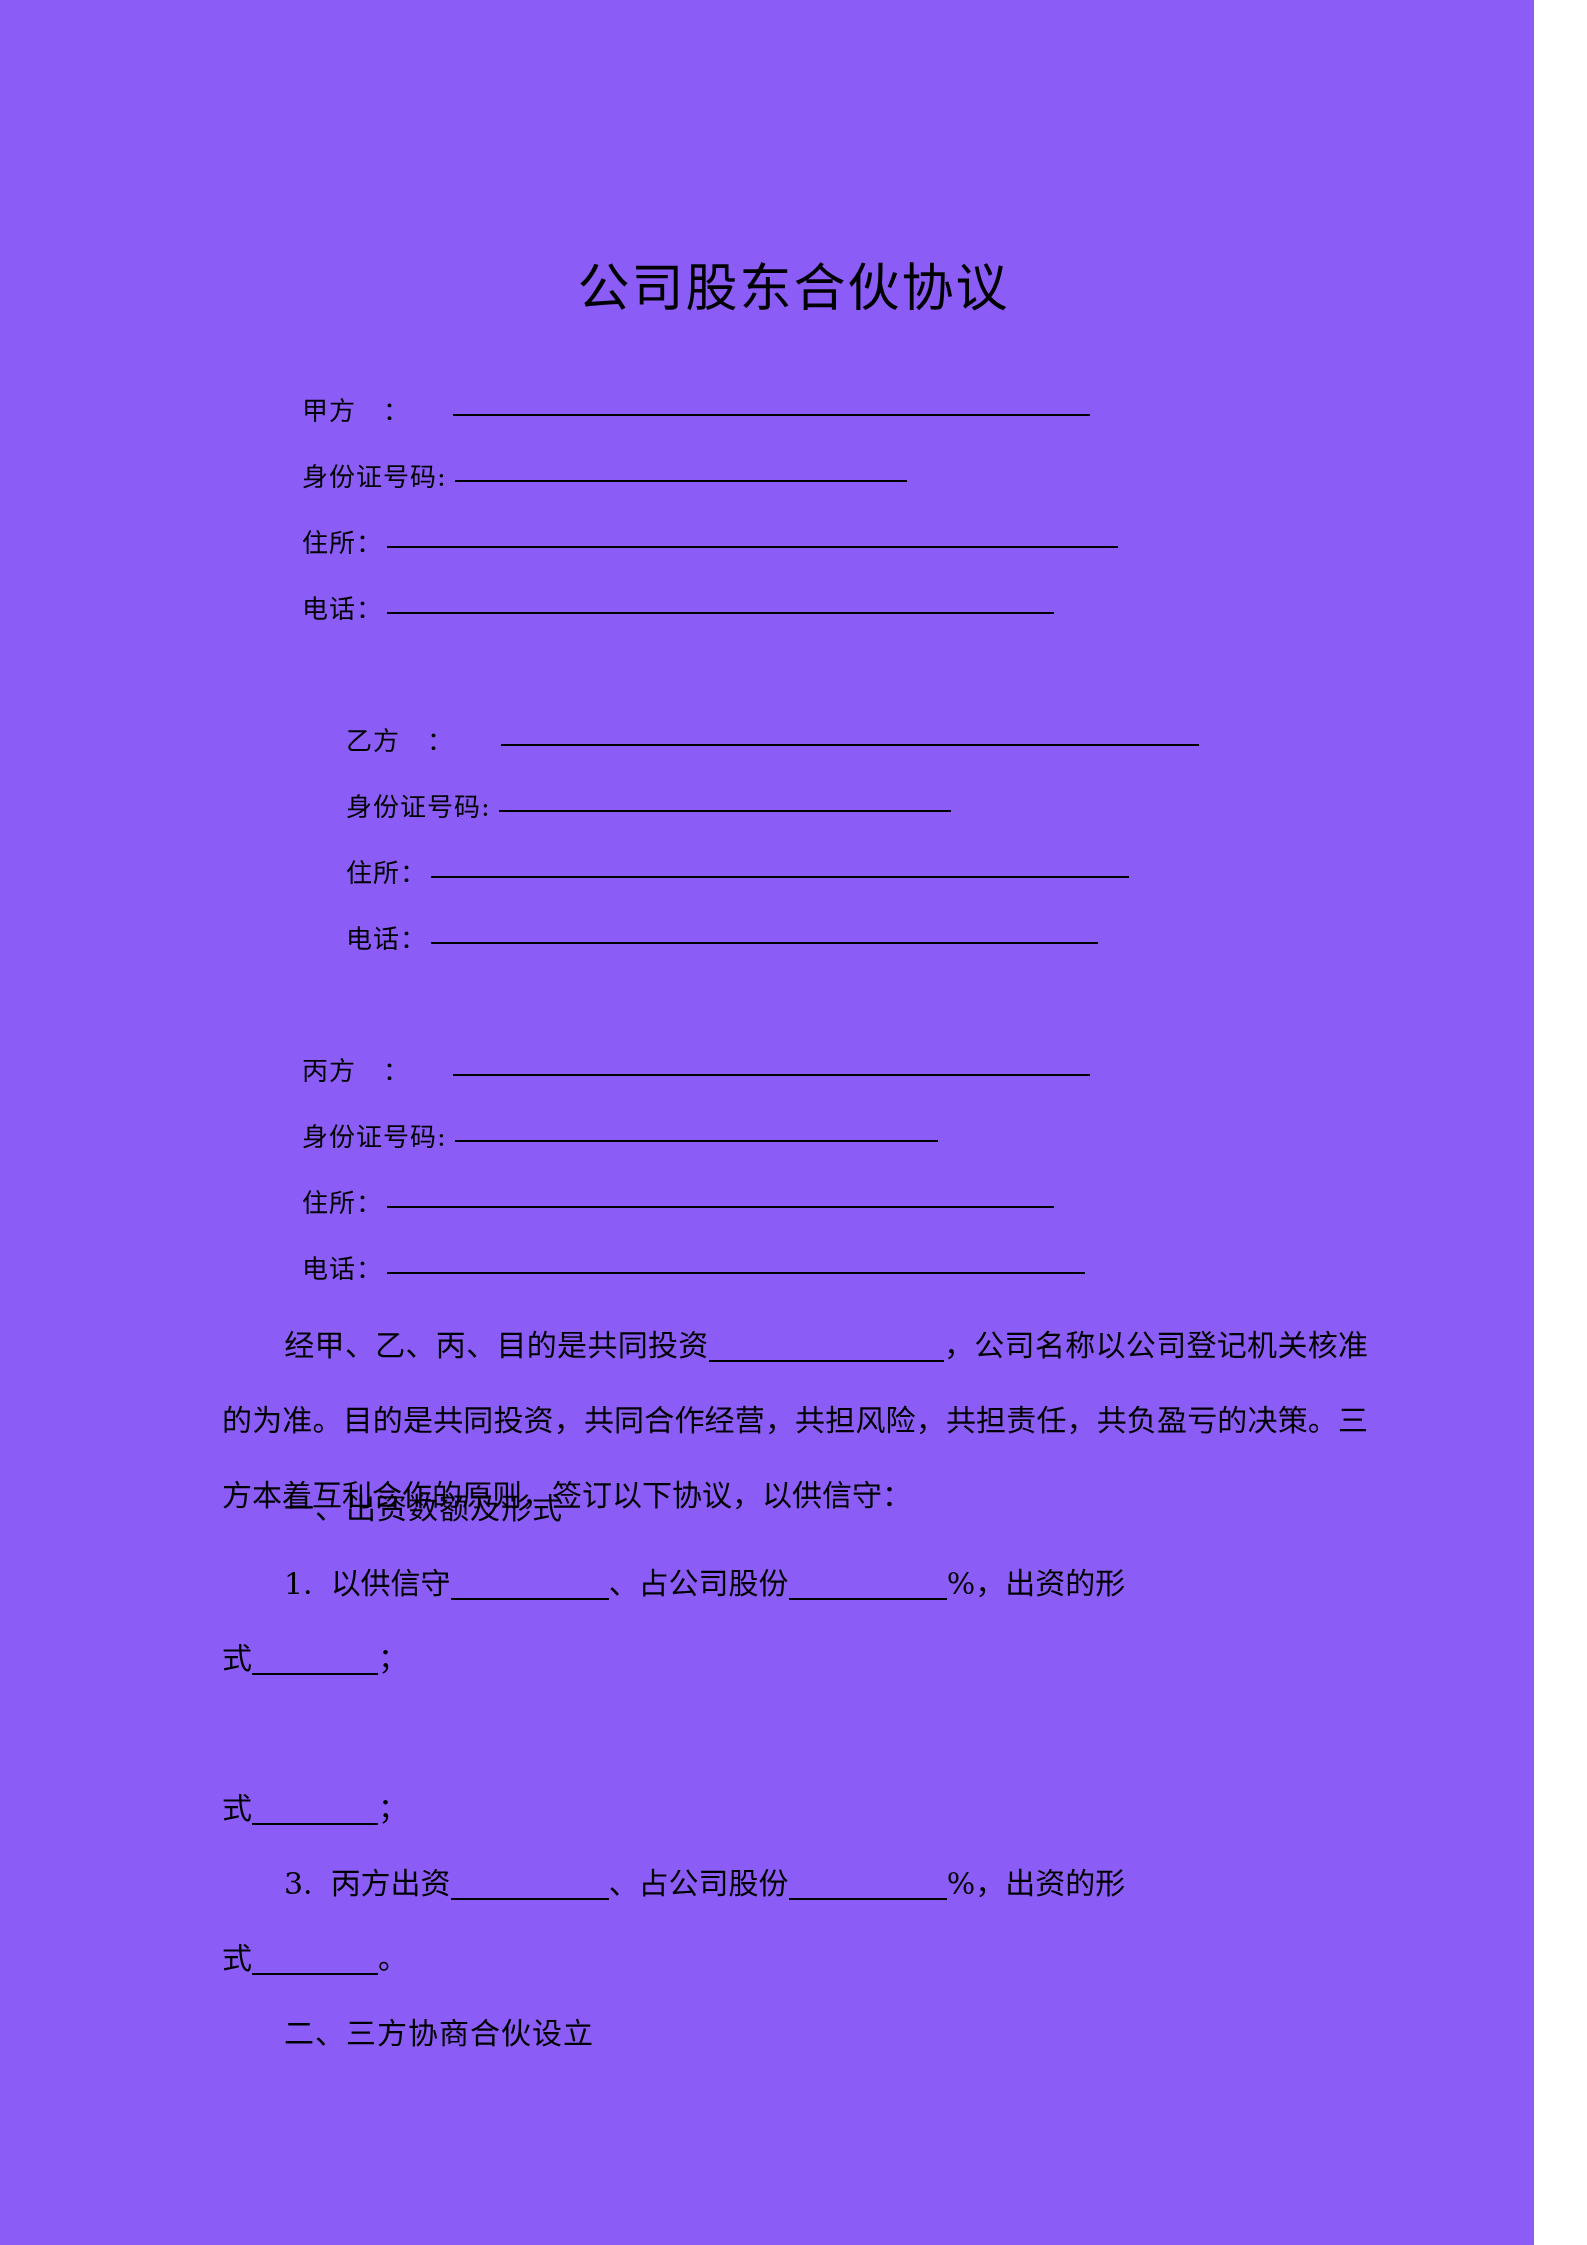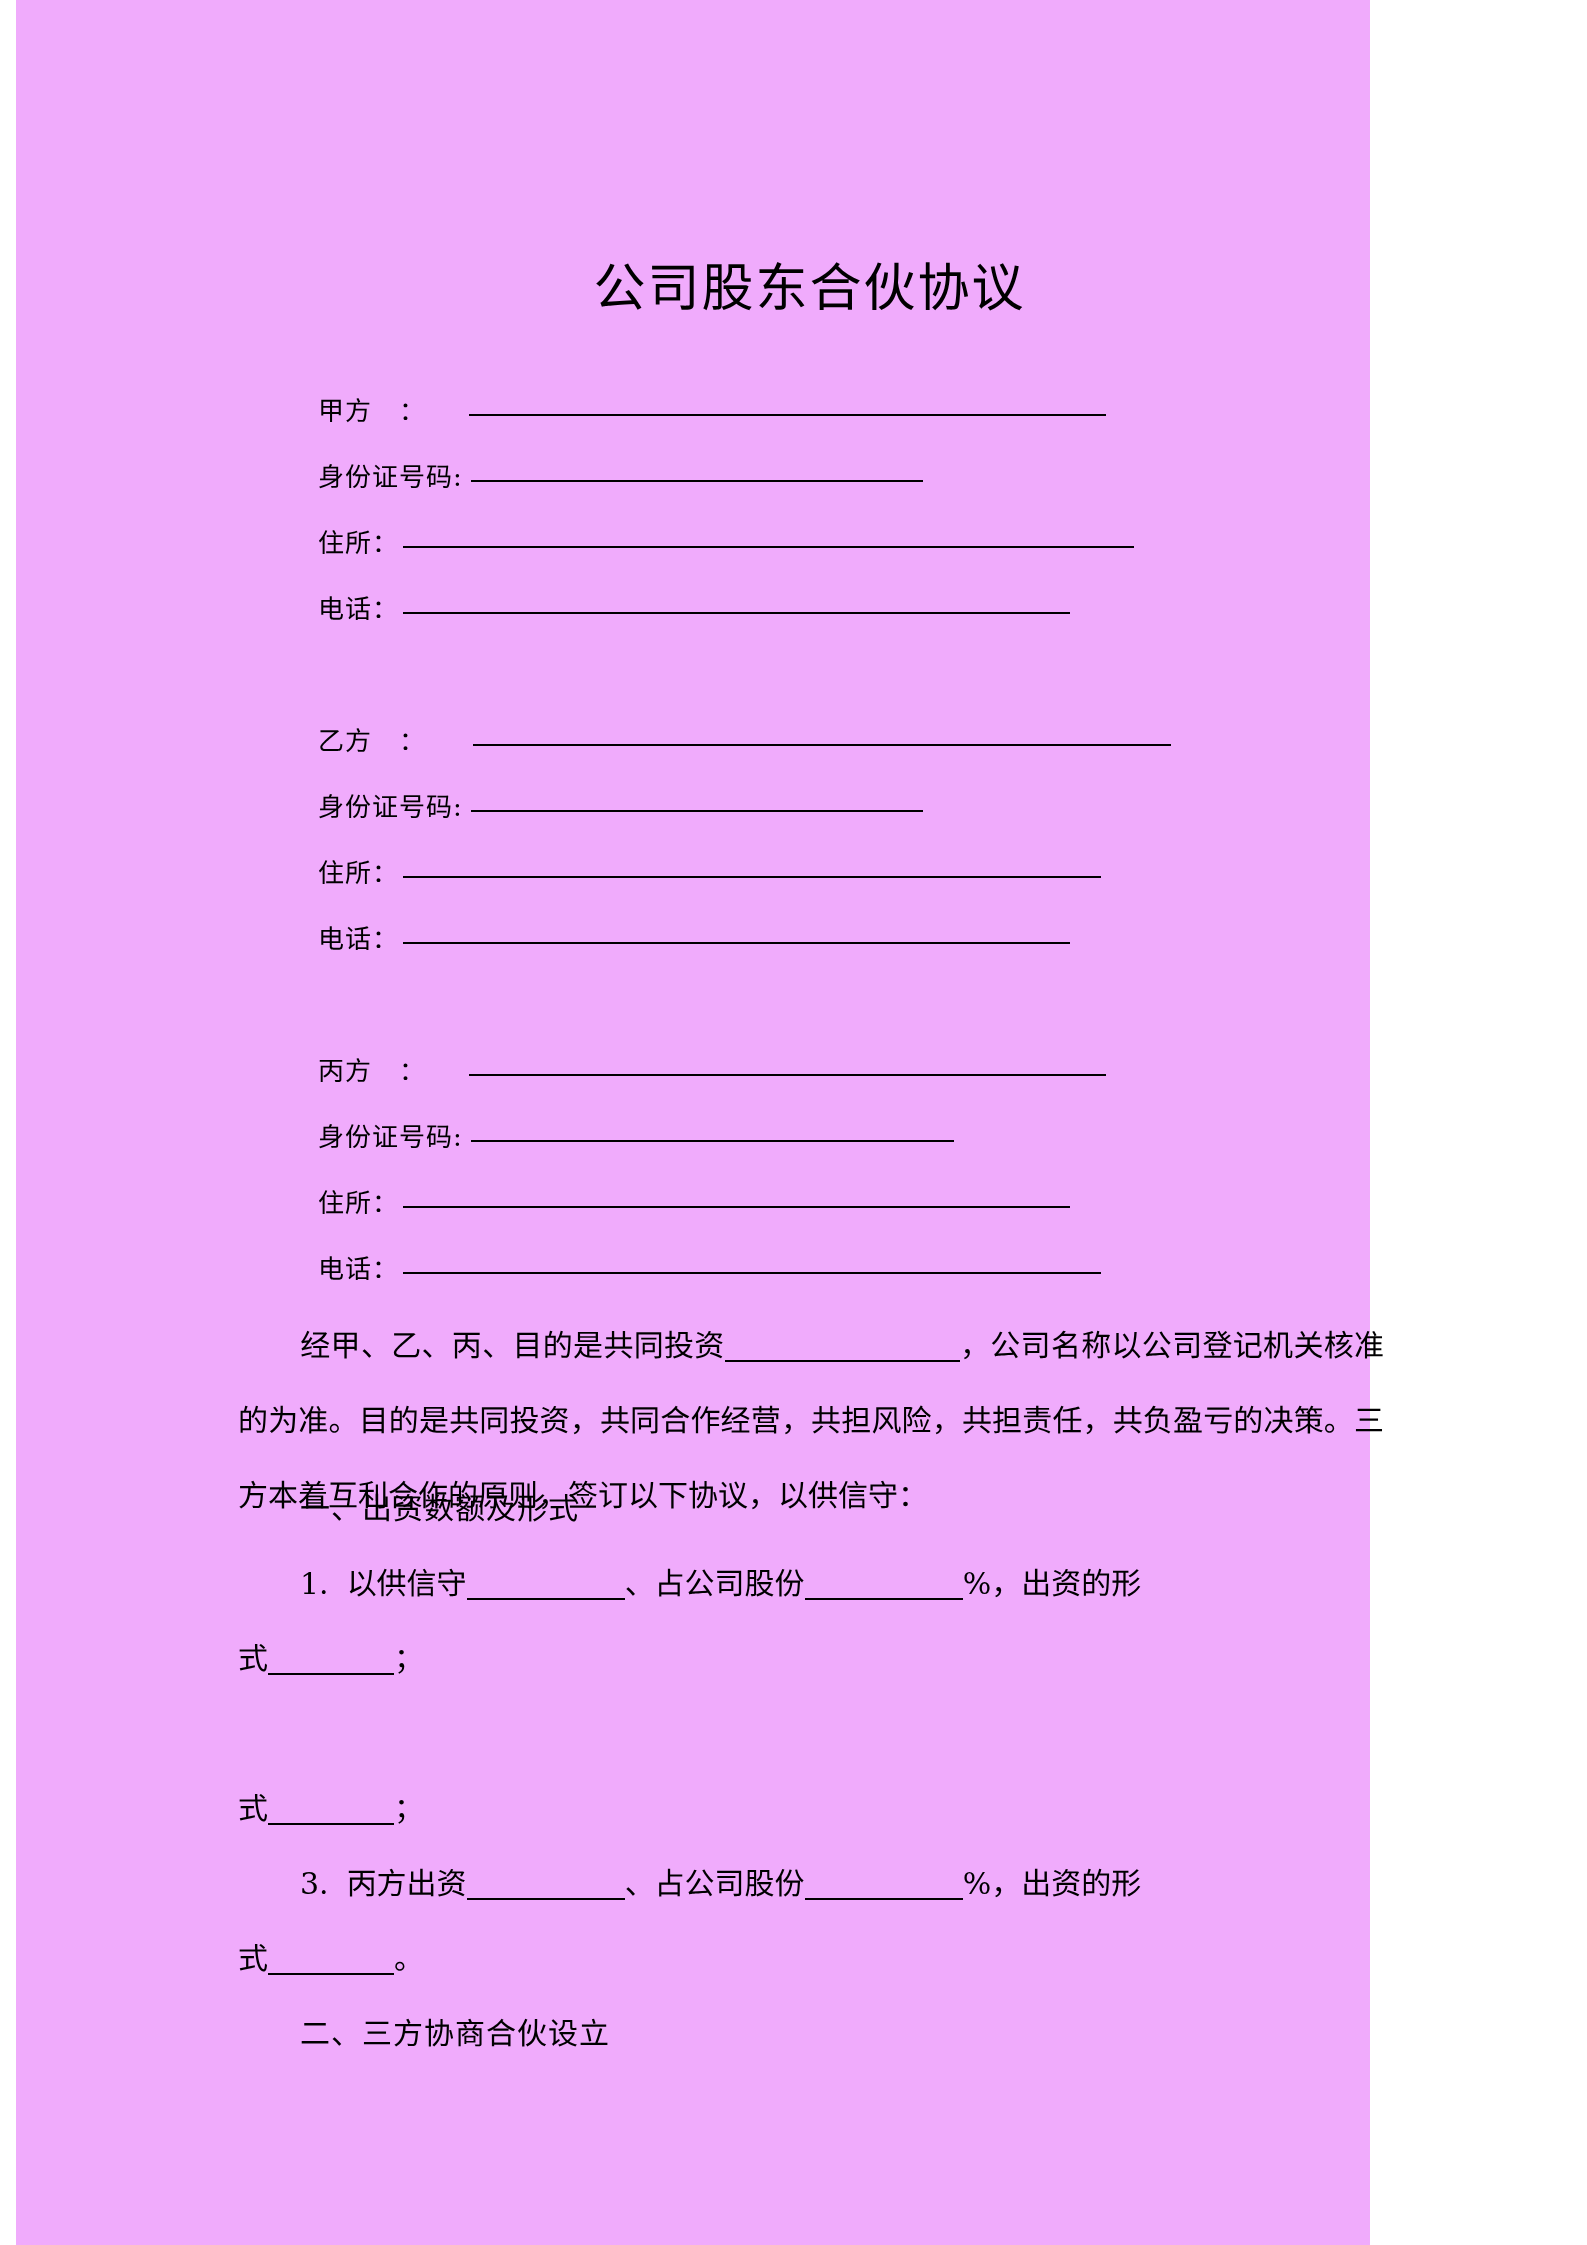--- a/index.html
+++ b/index.html
@@ -12,25 +12,25 @@
     width: 1587px;
     height: 2245px;
     position: relative;
     font-family: "DejaVu Serif", "Liberation Serif", serif;
     color: #000000;
     overflow: hidden;
   }
 
   .page {
     position: absolute;
-    left: 16px;
+    left: 0;
     top: 0;
-    width: 1354px;
+    width: 1534px;
     height: 2245px;
-    background: #f0abfc;
+    background: #8b5cf6;
   }
 
   
   .doc-title {
     position: absolute;
     left: 0;
     top: 222px;
     width: 1587px;
     text-align: center;
     font-size: 52px;
@@ -156,21 +156,21 @@
       <span class="rule-gap" style="width:4px;"></span>
       <span class="blank-rule" style="width:731px;"></span>
     </div>
     <div class="party-row">
       <span class="party-label">电话：</span>
       <span class="rule-gap" style="width:4px;"></span>
       <span class="blank-rule" style="width:667px;"></span>
     </div>
   </div>
 
-  <div class="party-block" style="top:708px;">
+  <div class="party-block" style="top:708px;margin-left:44px;">
     <div class="party-row">
       <span class="party-label">乙方　：</span>
       <span class="rule-gap" style="width:47px;"></span>
       <span class="blank-rule" style="width:698px;"></span>
     </div>
     <div class="party-row">
       <span class="party-label">身份证号码:</span>
       <span class="rule-gap" style="width:8px;"></span>
       <span class="blank-rule" style="width:452px;"></span>
     </div>

